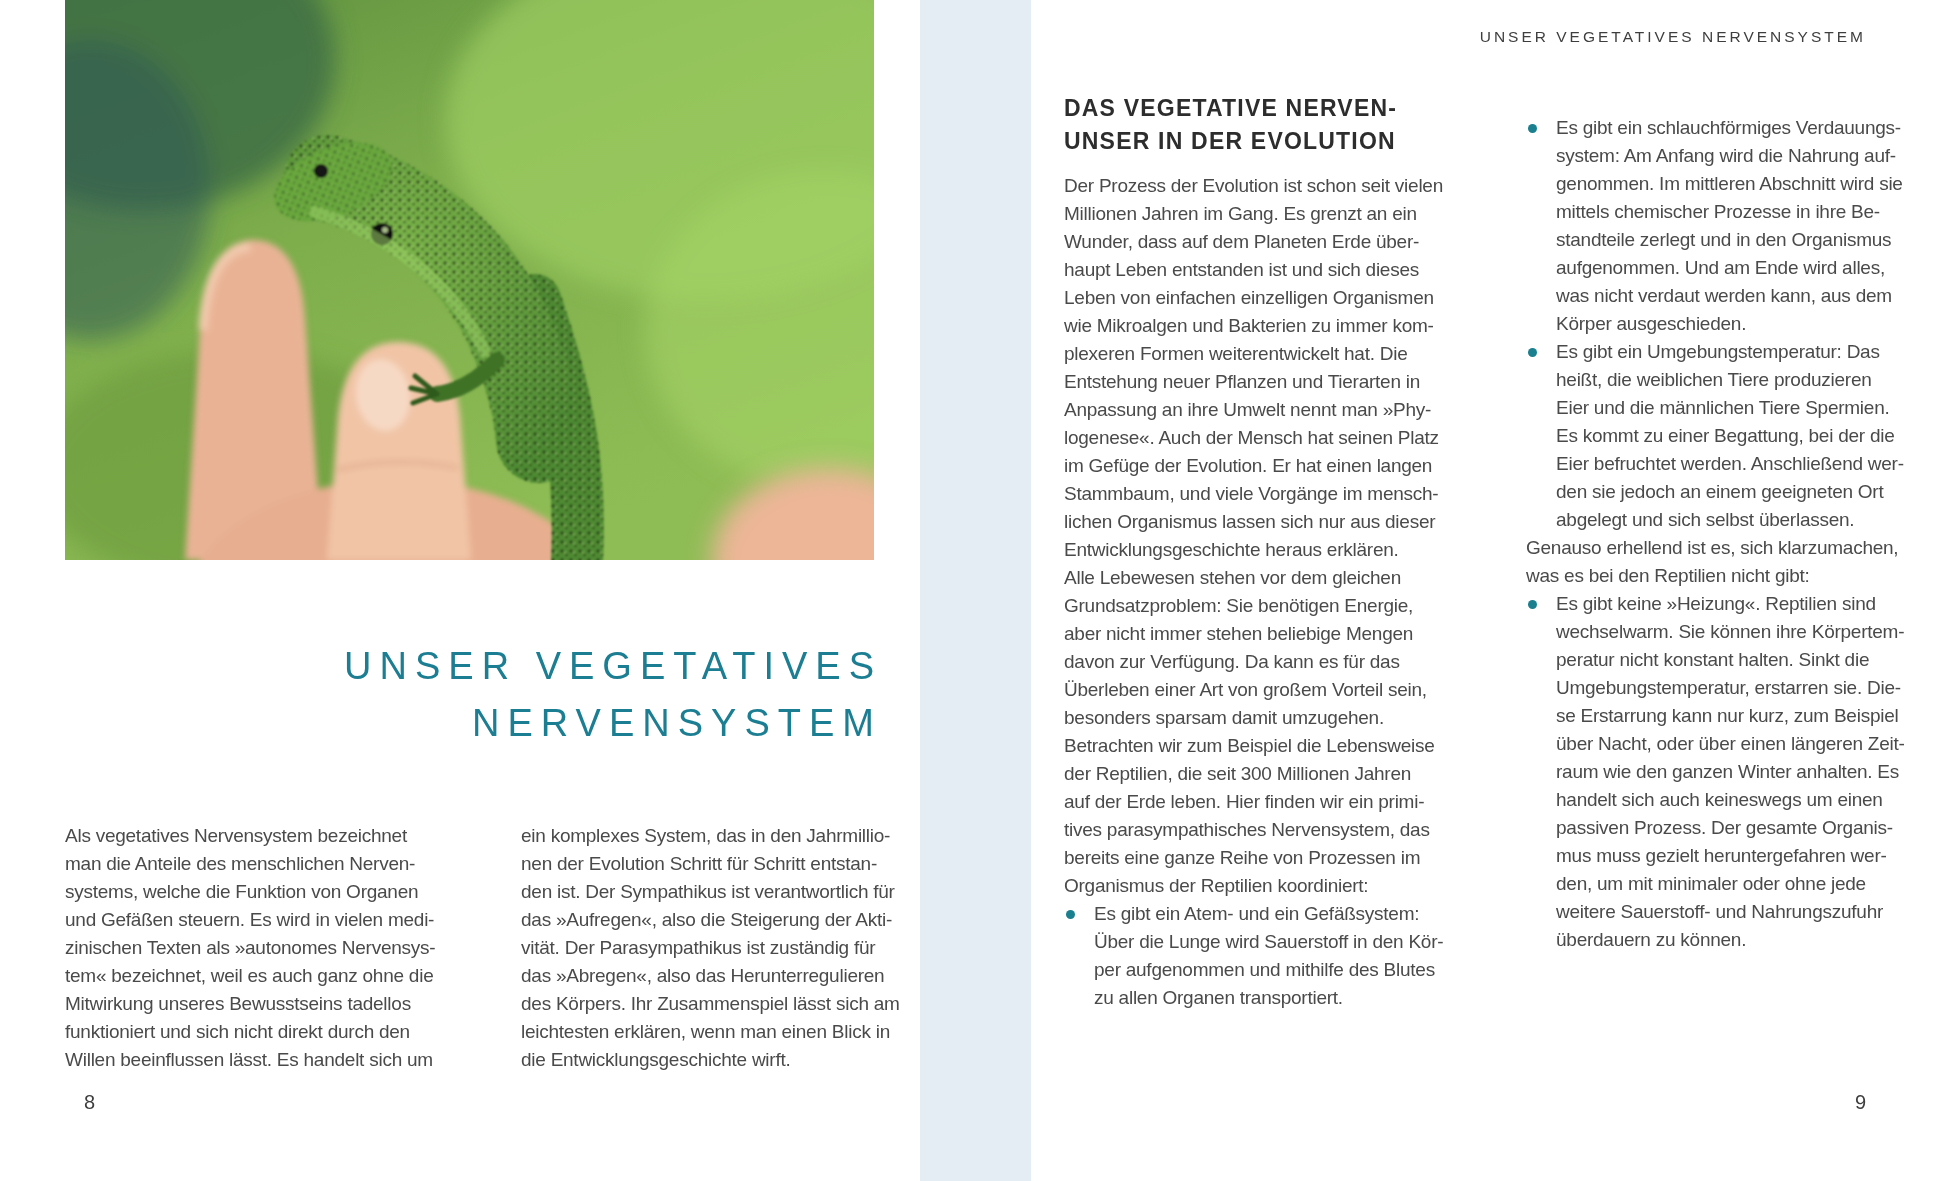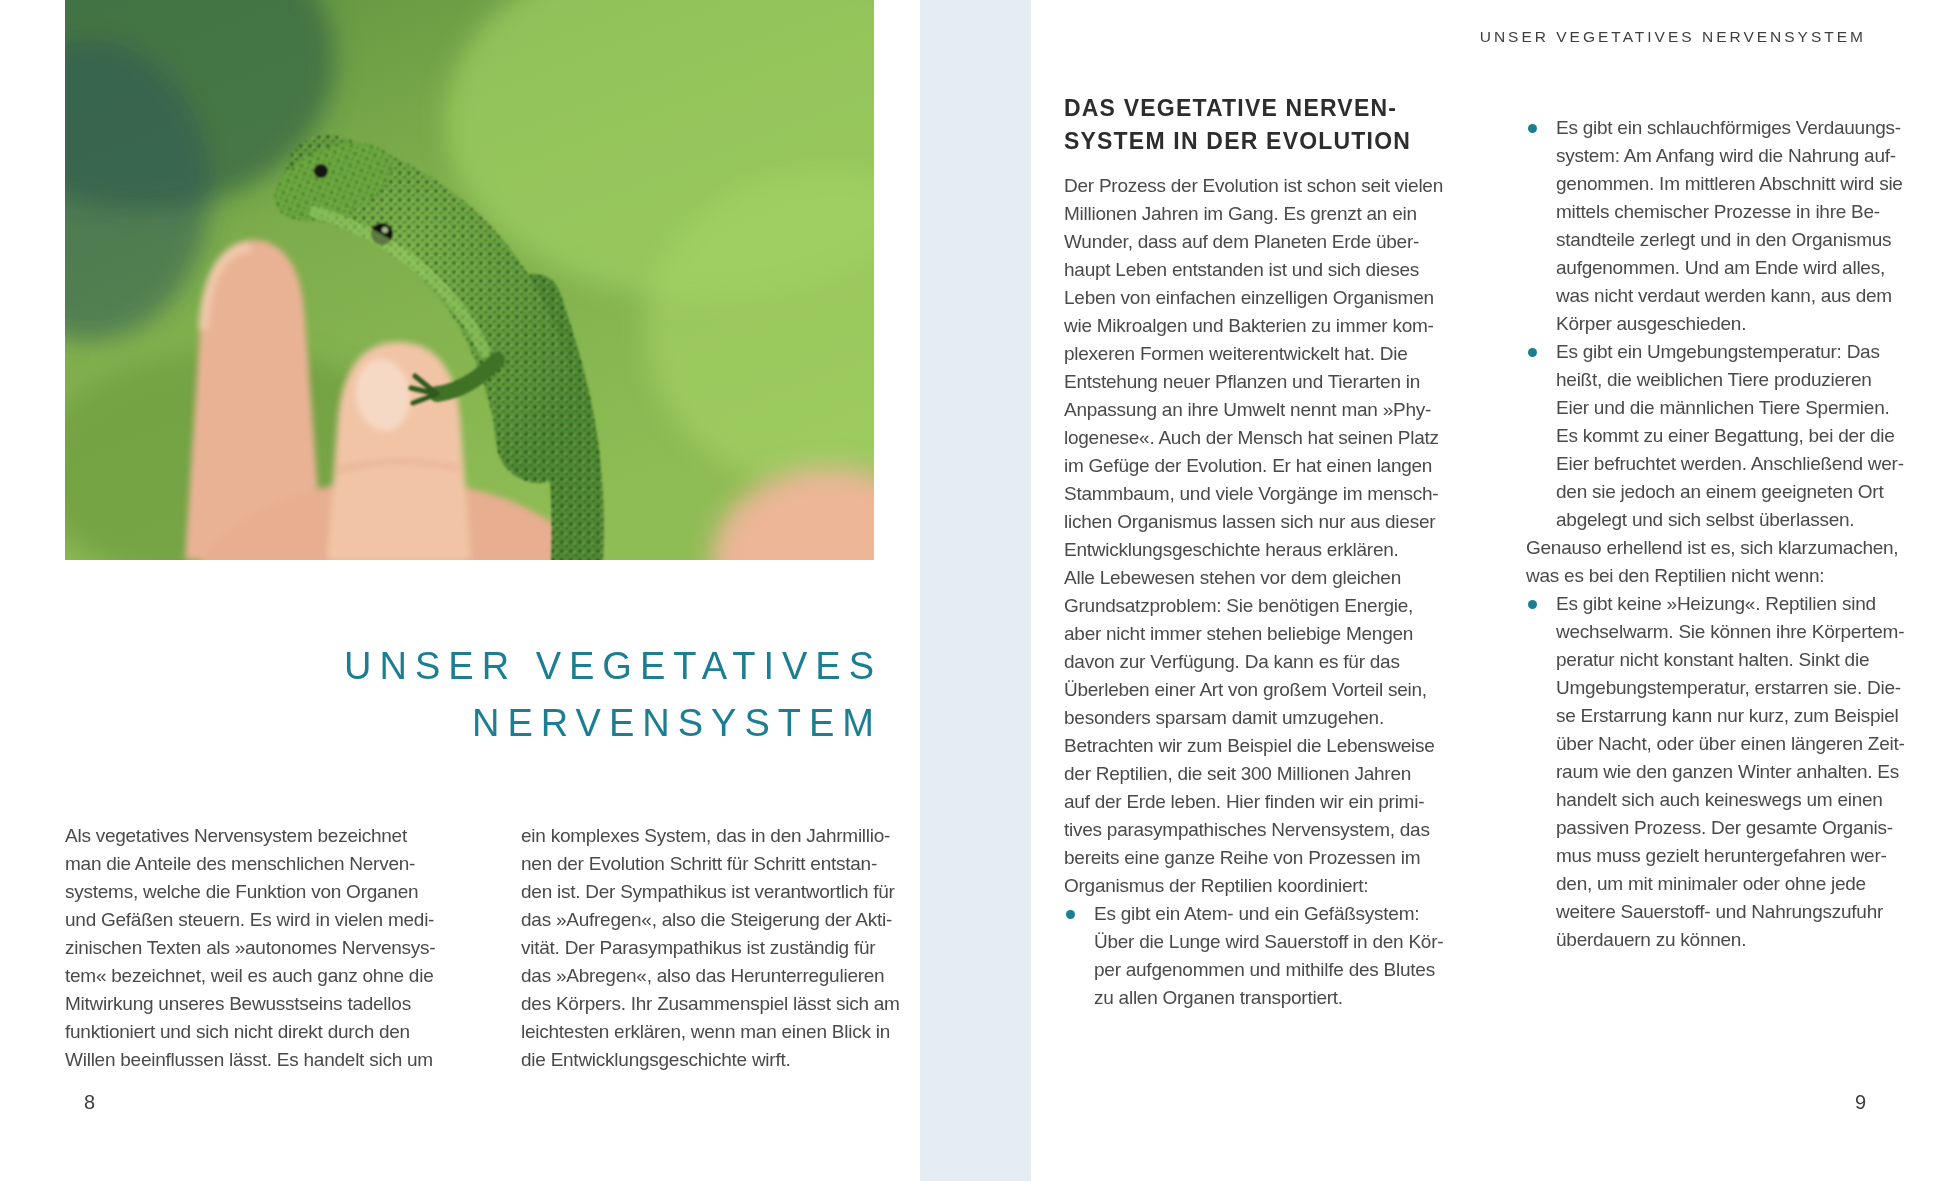--- a/index.html
+++ b/index.html
@@ -139,21 +139,21 @@
 das »Abregen«, also das Herunterregulieren
 des Körpers. Ihr Zusammenspiel lässt sich am
 leichtesten erklären, wenn man einen Blick in
 die Entwicklungsgeschichte wirft.</p>
 <div class="abs pagenum pn-left">8</div>
 
 <p class="abs running-header">UNSER VEGETATIVES NERVENSYSTEM</p>
 
 <div class="abs rcol1">
   <h2 class="section-heading">DAS VEGETATIVE NERVEN-
-SYSTEM IN DER EVOLUTION</h2>
+UNSER IN DER EVOLUTION</h2>
   <p class="bodytext">Der Prozess der Evolution ist schon seit vielen
 Millionen Jahren im Gang. Es grenzt an ein
 Wunder, dass auf dem Planeten Erde über-
 haupt Leben entstanden ist und sich dieses
 Leben von einfachen einzelligen Organismen
 wie Mikroalgen und Bakterien zu immer kom-
 plexeren Formen weiterentwickelt hat. Die
 Entstehung neuer Pflanzen und Tierarten in
 Anpassung an ihre Umwelt nennt man »Phy-
 logenese«. Auch der Mensch hat seinen Platz
@@ -198,21 +198,21 @@
     <span class="dot"></span>
     <p class="bodytext">Es gibt ein Umgebungstemperatur: Das
 heißt, die weiblichen Tiere produzieren
 Eier und die männlichen Tiere Spermien.
 Es kommt zu einer Begattung, bei der die
 Eier befruchtet werden. Anschließend wer-
 den sie jedoch an einem geeigneten Ort
 abgelegt und sich selbst überlassen.</p>
   </div>
   <p class="bodytext">Genauso erhellend ist es, sich klarzumachen,
-was es bei den Reptilien nicht wenn:</p>
+was es bei den Reptilien nicht gibt:</p>
   <div class="bullet">
     <span class="dot"></span>
     <p class="bodytext">Es gibt keine »Heizung«. Reptilien sind
 wechselwarm. Sie können ihre Körpertem-
 peratur nicht konstant halten. Sinkt die
 Umgebungstemperatur, erstarren sie. Die-
 se Erstarrung kann nur kurz, zum Beispiel
 über Nacht, oder über einen längeren Zeit-
 raum wie den ganzen Winter anhalten. Es
 handelt sich auch keineswegs um einen

